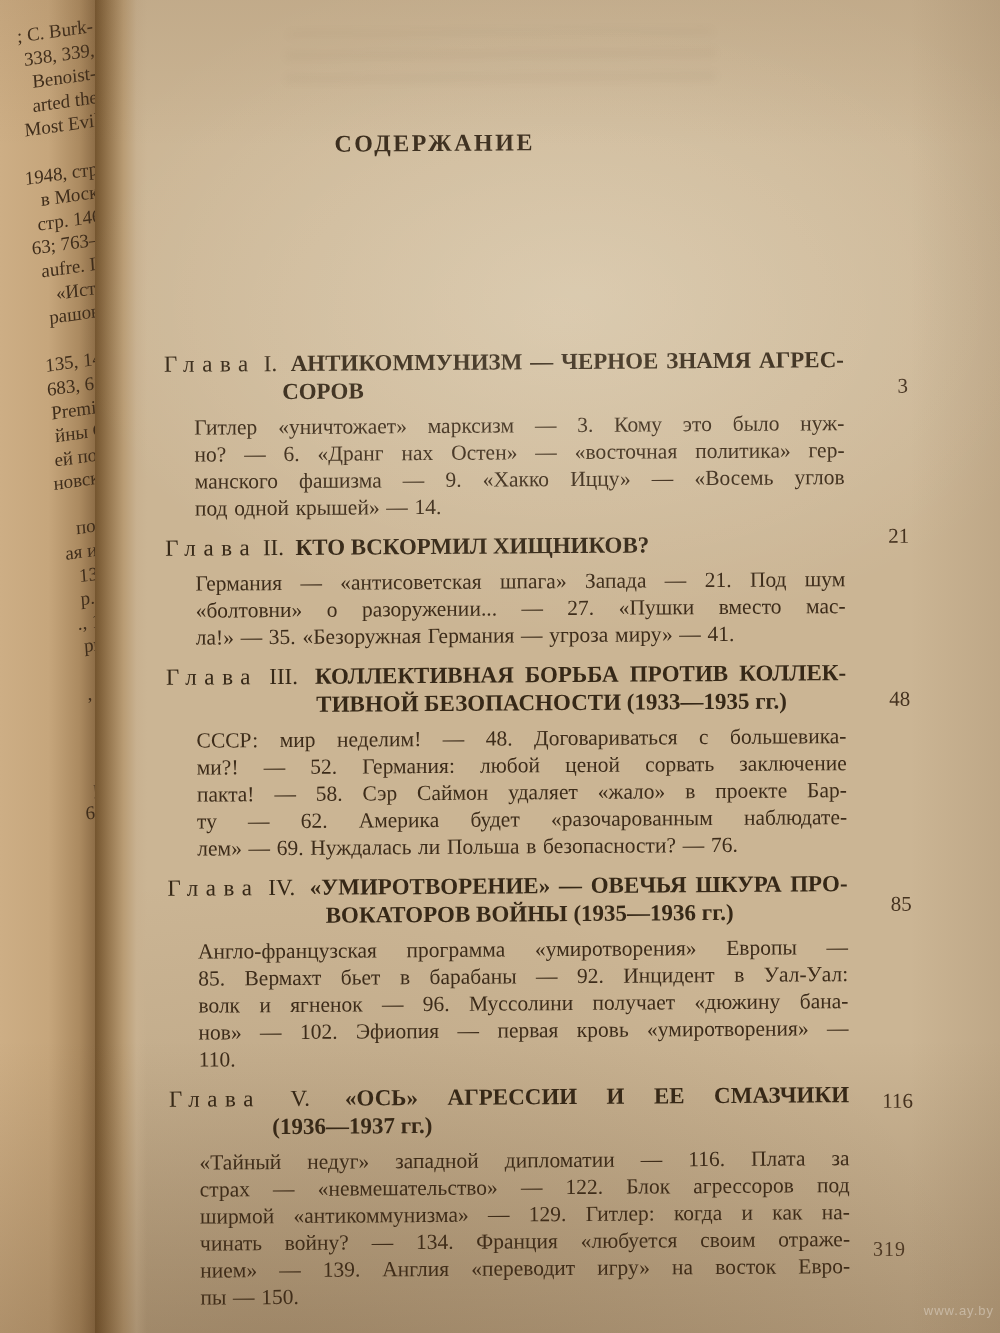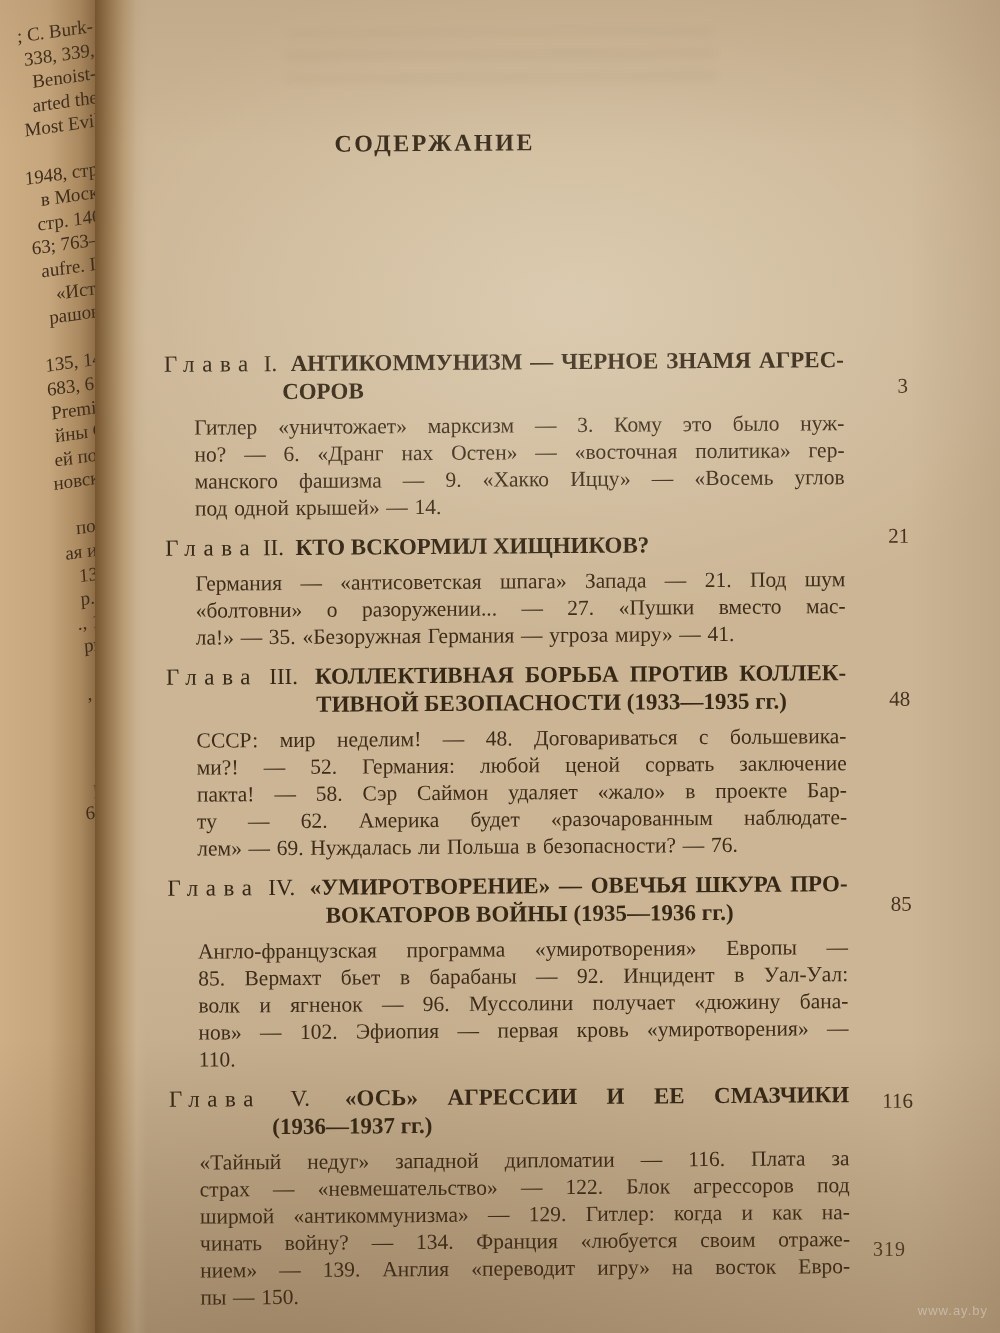--- a/index.html
+++ b/index.html
@@ -79,21 +79,21 @@
   }
 
   .vignette{
     position:absolute; inset:0; pointer-events:none;
     background:
       linear-gradient(to left, rgba(100,70,40,.12) 0, transparent 9%),
       linear-gradient(to bottom, rgba(110,80,50,.10) 0, transparent 11%, transparent 78%, rgba(78,50,22,.24) 100%),
       radial-gradient(ellipse 820px 520px at 56% 24%, rgba(255,250,235,.14), transparent 60%);
   }
   .watermark{
-    position:absolute; top:1303px; right:12px;
+    position:absolute; top:1303px; right:6px;
     font-family:"Liberation Sans","DejaVu Sans",sans-serif;
     font-size:13px; letter-spacing:1px; color:rgba(255,255,255,.34);
   }
 </style>
 </head>
 <body>
 
 <div class="photo">
 
   <div class="prev-page">

